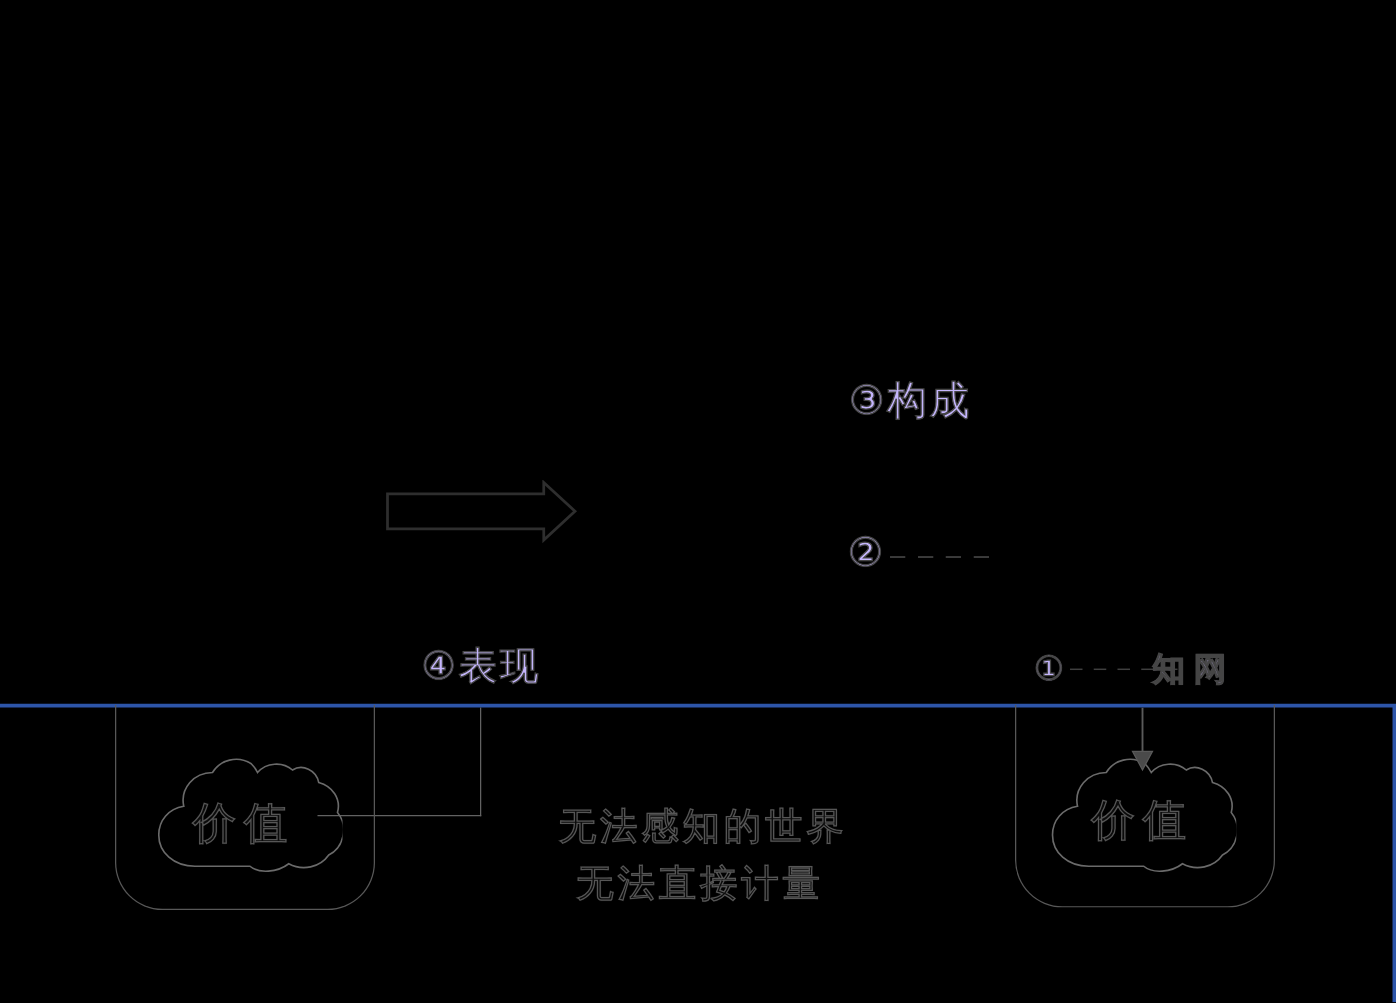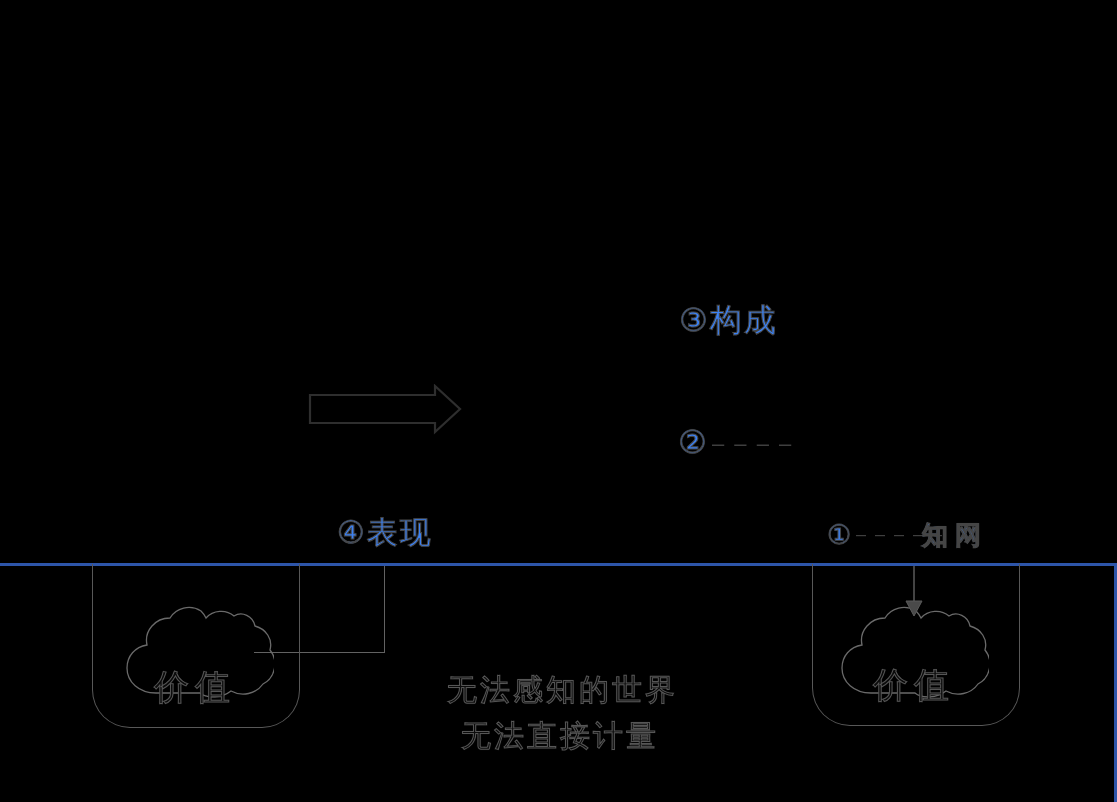--- a/index.html
+++ b/index.html
@@ -11,24 +11,23 @@
     font-family:"Liberation Sans","DejaVu Sans",sans-serif;
   }
   .abs{position:absolute;}
   
   .sketch{
     color:#0b0b0b;
     -webkit-text-stroke:1px #565656;
     text-shadow:0 0 1px rgba(135,135,135,.55);
     white-space:nowrap;
     line-height:1.1;
-    margin-top:28px;
   }
   .sketch-dim{
-    color:#3b82f6;
+    color:#c4b5fd;
     -webkit-text-stroke:1px #454545;
     text-shadow:0 0 1px rgba(110,110,110,.5);
     white-space:nowrap;
     line-height:1.1;
   }
   .dashtext{
     color:#3f3f3f;
     white-space:nowrap;
     letter-spacing:2px;
   }

